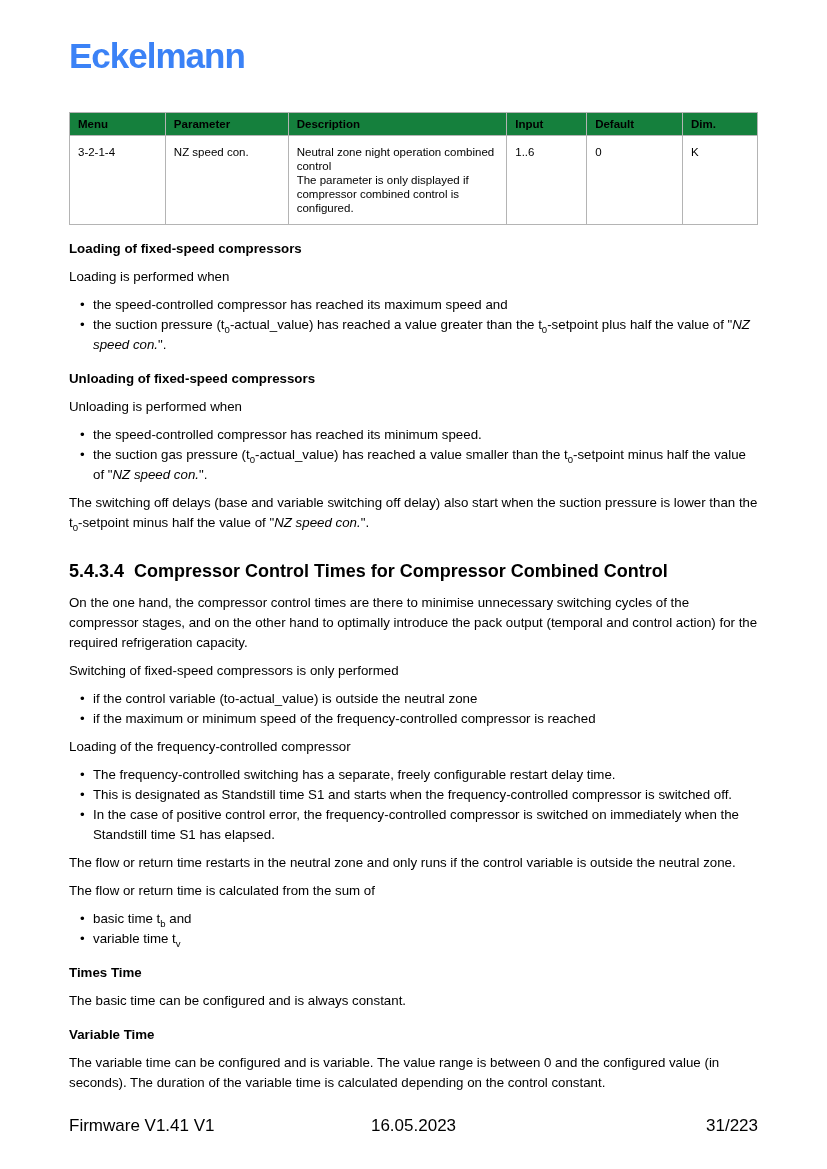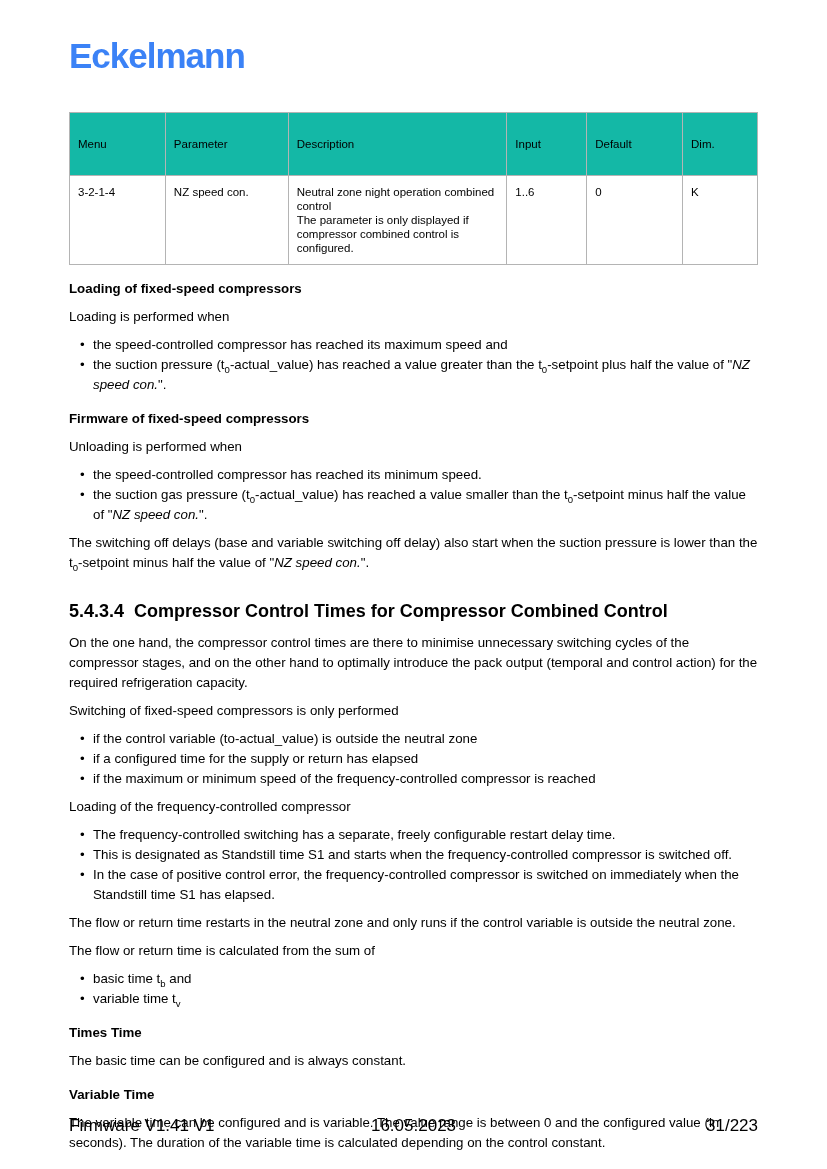--- a/index.html
+++ b/index.html
@@ -30,23 +30,23 @@
     line-height: 14px;
   }
   table.param-table th, table.param-table td {
     border: 1px solid #b4b4b4;
     padding: 6px 8px;
     text-align: left;
     vertical-align: top;
     font-weight: normal;
   }
   table.param-table th {
-    background: #14b8a6;
-    font-weight: 400;
-    padding: 24px 8px;
+    background: #15803d;
+    font-weight: 700;
+    padding: 4px 8px;
   }
   table.param-table td { padding-top: 9px; padding-bottom: 9px; height: 74px; }
   .doc-body { margin-top: 13px; font-size: 13.3px; line-height: 20px; }
   .doc-body p { margin: 8px 0; }
   .h3 { font-weight: 700; margin: 14px 0 2px 0; }
   .h2 { font-weight: 700; font-size: 18px; line-height: 20px; margin: 28px 0 12px 0; }
   .h2 .h2num { margin-right: 10px; }
   .doc-body ul { list-style: none; margin: 8px 0; padding: 0 0 0 11px; }
   .doc-body li { position: relative; padding-left: 13px; }
   .doc-body li::before { content: "\2022"; position: absolute; left: 0; top: 0; }
@@ -106,33 +106,32 @@
     </tbody>
   </table>
 
   <div class="doc-body">
       <div class="h3"><span>Loading of fixed-speed compressors</span></div>
       <p><span>Loading is performed when</span></p>
       <ul>
         <li><span>the speed-controlled compressor has reached its maximum speed and</span></li>
         <li><span>the suction pressure (t</span><sub>0</sub><span>-actual_value) has reached a value greater than the t</span><sub>0</sub><span>-setpoint plus half the value of "</span><span class="it">NZ speed con.</span><span>".</span></li>
       </ul>
-      <div class="h3"><span>Firmware of fixed-speed compressors</span></div>
+      <div class="h3"><span>Unloading of fixed-speed compressors</span></div>
       <p><span>Unloading is performed when</span></p>
       <ul>
         <li><span>the speed-controlled compressor has reached its minimum speed.</span></li>
         <li><span>the suction gas pressure (t</span><sub>0</sub><span>-actual_value) has reached a value smaller than the t</span><sub>0</sub><span>-setpoint minus half the value of "</span><span class="it">NZ speed con.</span><span>".</span></li>
       </ul>
       <p><span>The switching off delays (base and variable switching off delay) also start when the suction pressure is lower than the t</span><sub>0</sub><span>-setpoint minus half the value of "</span><span class="it">NZ speed con.</span><span>".</span></p>
       <div class="h2"><span class="h2num">5.4.3.4</span><span>Compressor Control Times for Compressor Combined Control</span></div>
       <p><span>On the one hand, the compressor control times are there to minimise unnecessary switching cycles of the compressor stages, and on the other hand to optimally introduce the pack output (temporal and control action) for the required refrigeration capacity.</span></p>
       <p><span>Switching of fixed-speed compressors is only performed</span></p>
       <ul>
         <li><span>if the control variable (to-actual_value) is outside the neutral zone</span></li>
-        <li><span>if a configured time for the supply or return has elapsed</span></li>
         <li><span>if the maximum or minimum speed of the frequency-controlled compressor is reached</span></li>
       </ul>
       <p><span>Loading of the frequency-controlled compressor</span></p>
       <ul>
         <li><span>The frequency-controlled switching has a separate, freely configurable restart delay time.</span></li>
         <li><span>This is designated as Standstill time S1 and starts when the frequency-controlled compressor is switched off.</span></li>
         <li><span>In the case of positive control error, the frequency-controlled compressor is switched on immediately when the Standstill time S1 has elapsed.</span></li>
       </ul>
       <p><span>The flow or return time restarts in the neutral zone and only runs if the control variable is outside the neutral zone.</span></p>
       <p><span>The flow or return time is calculated from the sum of</span></p>

